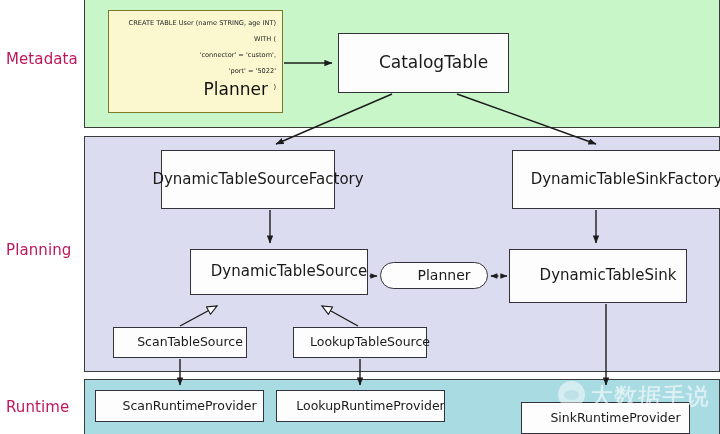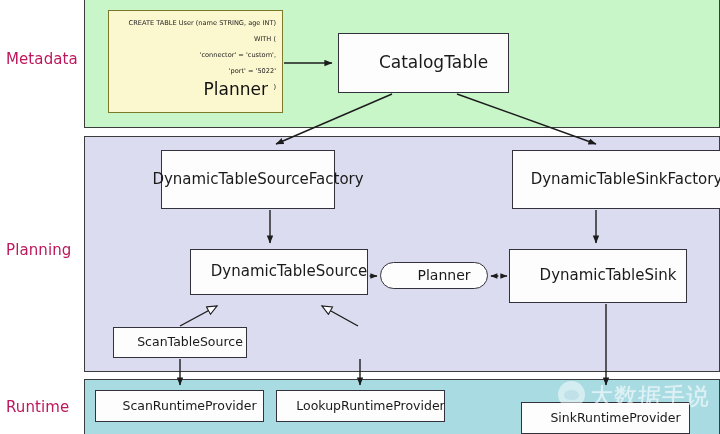--- a/index.html
+++ b/index.html
@@ -170,20 +170,21 @@
       <div class="catalog-name">Planner</div>
     </div>
 
     <div class="node n-catalogtable">CatalogTable</div>
     <div class="node n-dtsf">DynamicTableSourceFactory</div>
     <div class="node n-dtsinkf">DynamicTableSinkFactory</div>
     <div class="node n-dts">DynamicTableSource</div>
     <div class="node n-dtsink">DynamicTableSink</div>
     <div class="node n-planner">Planner</div>
     <div class="node n-scants">ScanTableSource</div>
+    <div class="node n-lookupts">LookupTableSource</div>
     <div class="node n-scanrp">ScanRuntimeProvider</div>
     <div class="node n-lookuprp">LookupRuntimeProvider</div>
     <div class="node n-sinkrp">SinkRuntimeProvider</div>
   </div>
 
   <div class="watermark">
     <div class="wm-logo"></div>
     <div class="wm-text">大数据手说</div>
   </div>
 

